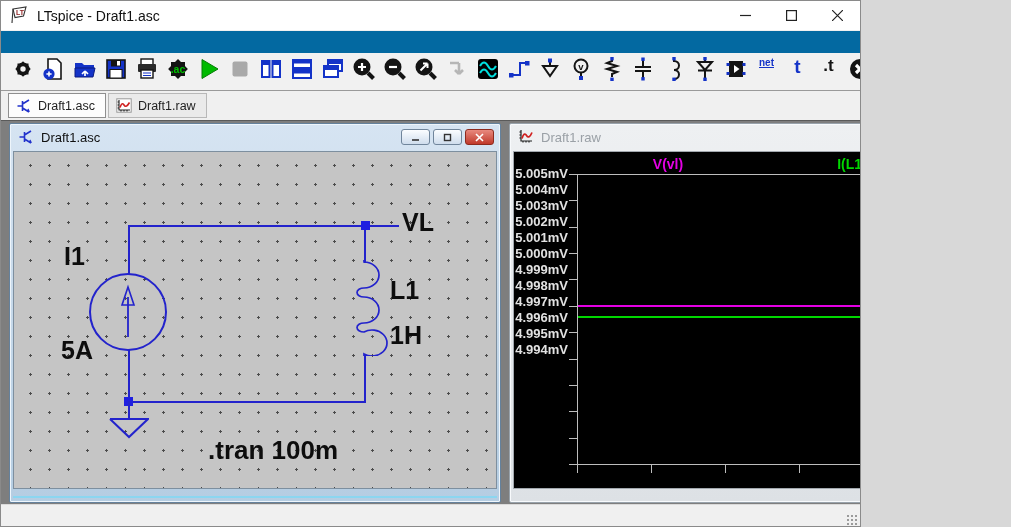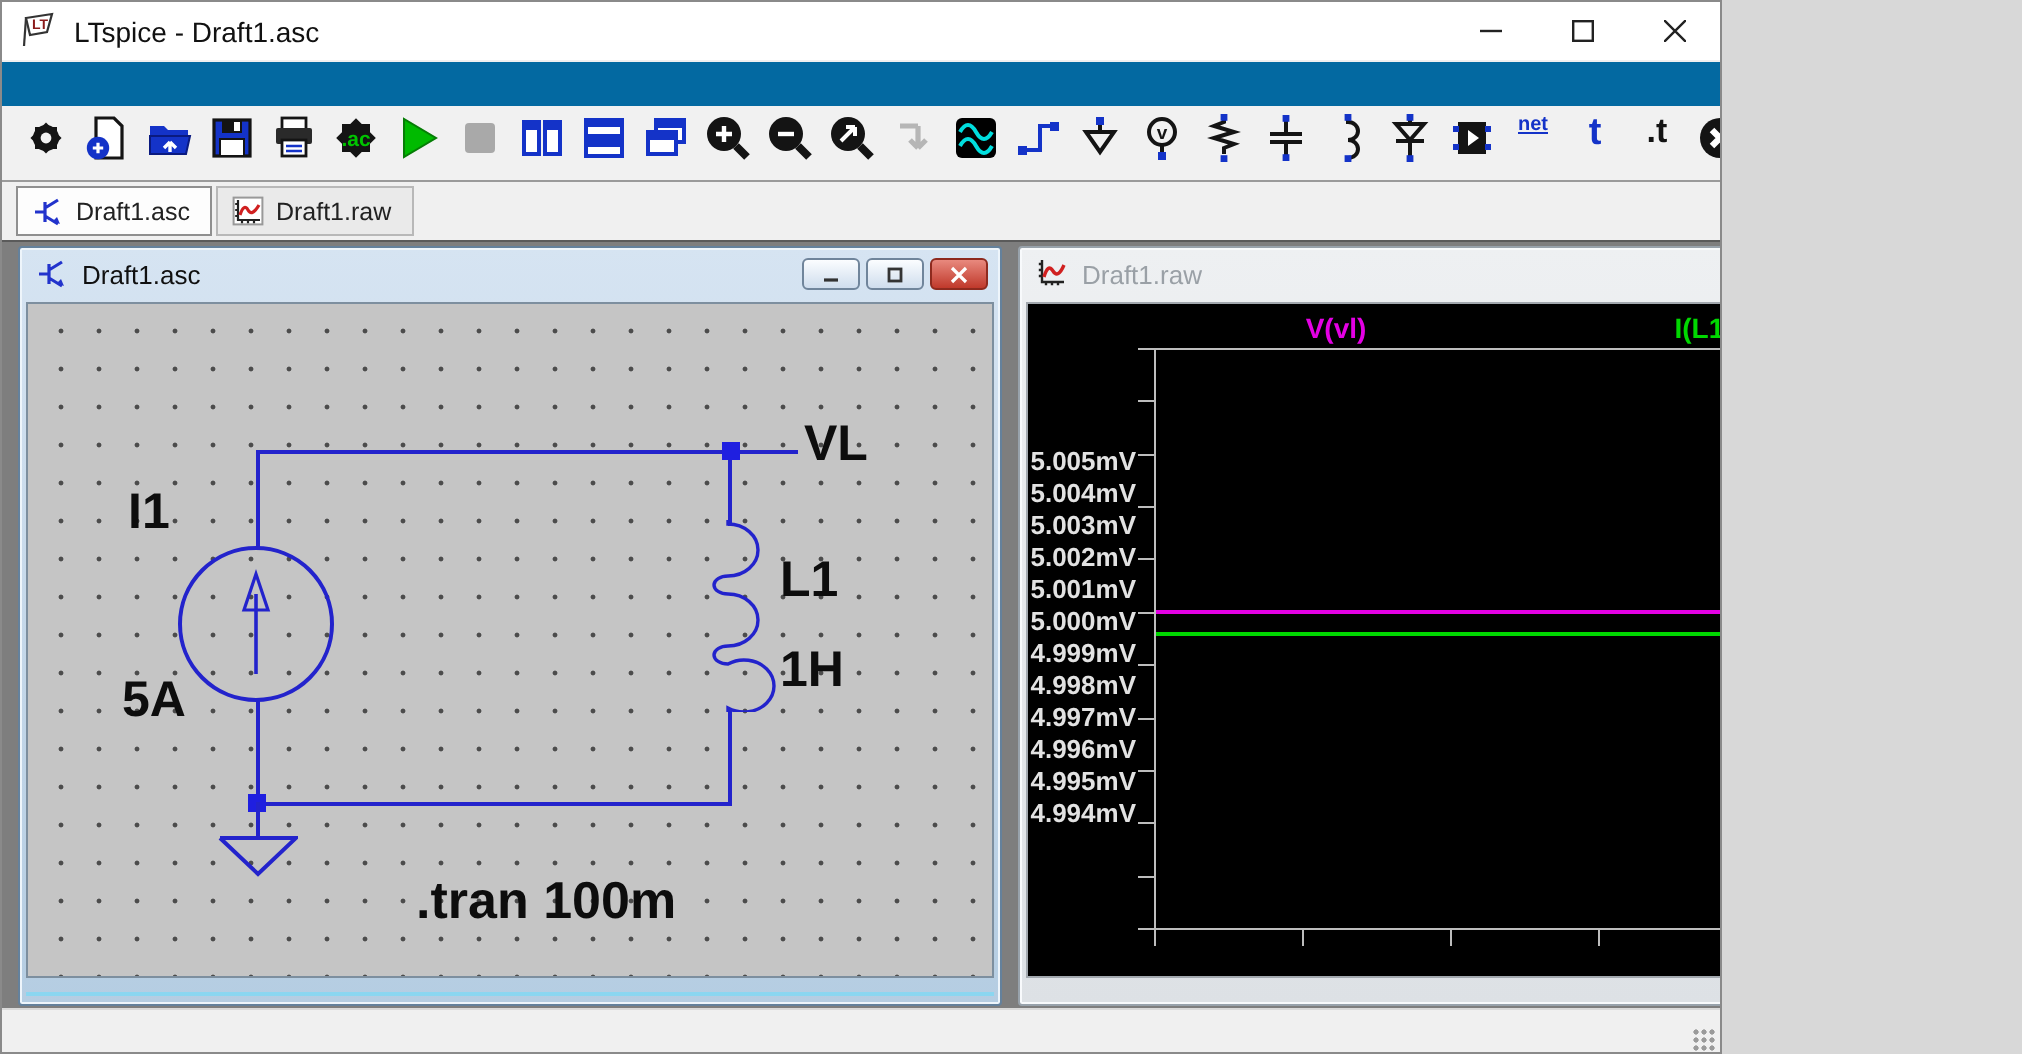--- a/index.html
+++ b/index.html
@@ -73,21 +73,21 @@
              border-radius:50%;background:transparent;}
   .slabel{position:absolute;font-family:Liberation Sans, sans-serif;font-weight:bold;
           font-size:25px;color:#0d0d0d;white-space:nowrap;line-height:1;}
 
   
   .wave{background:#000;}
   .legend{position:absolute;top:4px;font-size:14px;font-weight:bold;width:100px;text-align:center;}
   .plot{position:absolute;left:63px;top:22px;width:371px;height:291px;border:1px solid #bdbdbd;}
   .trace{position:absolute;left:0;width:100%;height:2px;}
   .ylab-left{position:absolute;left:0;top:14px;width:54px;height:306px;display:flex;
-             flex-direction:column;justify-content:center;}
+             flex-direction:column;justify-content:flex-start;}
   .ylab-left div{height:16px;line-height:16px;text-align:right;font-size:13px;font-weight:bold;color:#e2e2e2;}
   .yticks-left{position:absolute;left:55px;top:22px;width:8px;height:291px;display:flex;
                flex-direction:column;justify-content:space-between;}
   .yticks-left i{display:block;width:8px;height:1px;background:#bdbdbd;}
   .yticks-right{position:absolute;left:434px;top:49px;width:8px;height:266px;display:flex;
                 flex-direction:column;justify-content:space-between;}
   .yticks-right i{display:block;width:8px;height:1px;background:#bdbdbd;}
   .ylab-right{position:absolute;left:444px;top:42px;width:52px;height:281px;display:flex;
               flex-direction:column;justify-content:space-between;}
   .ylab-right div{height:16px;line-height:16px;text-align:left;font-size:13px;font-weight:bold;color:#e2e2e2;}

